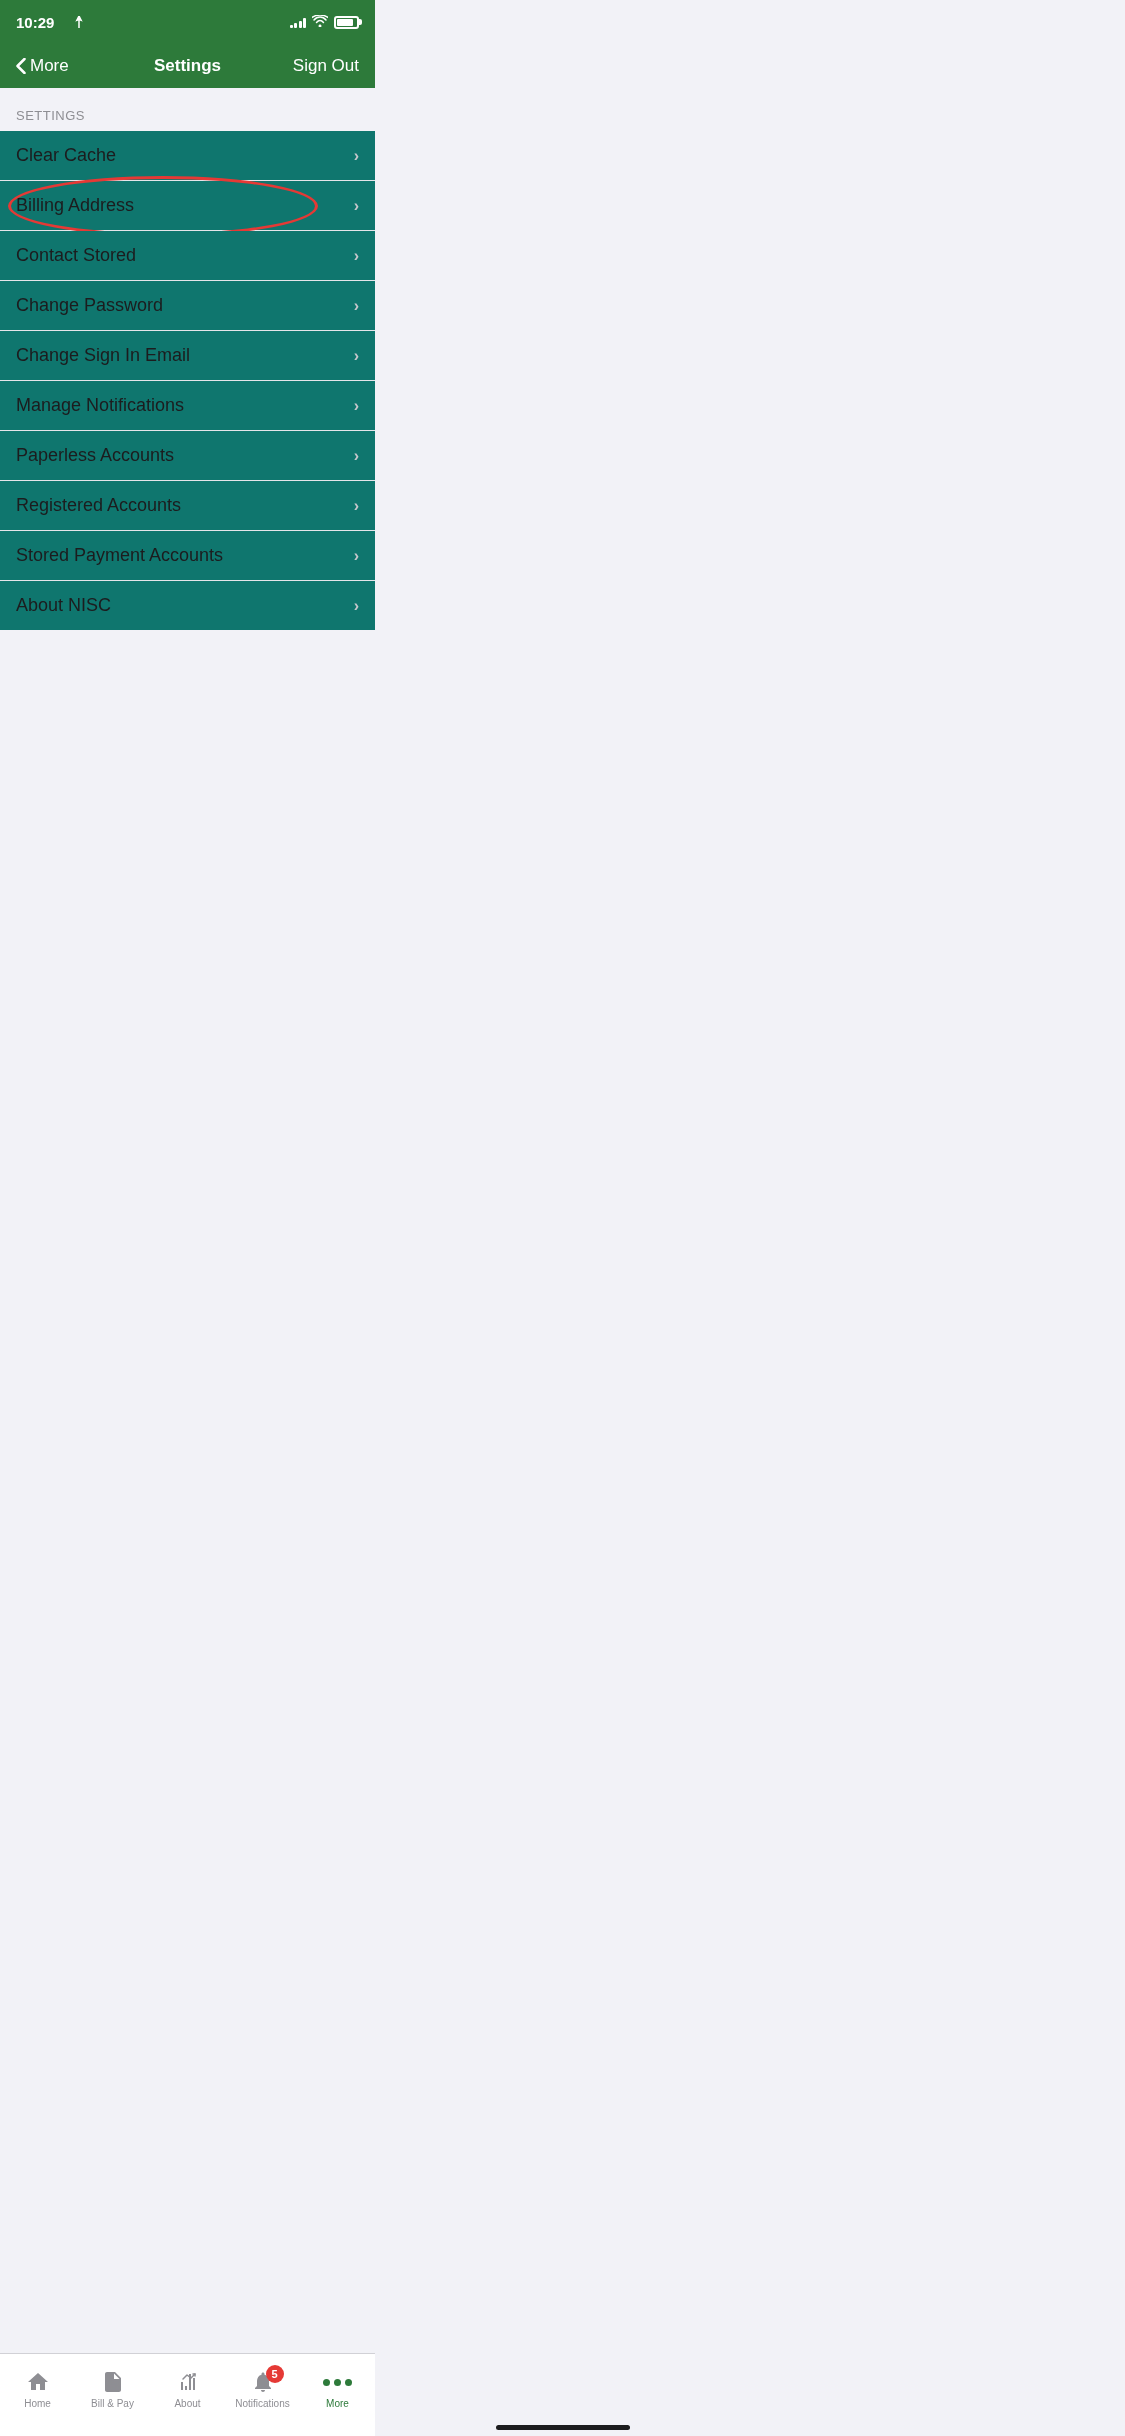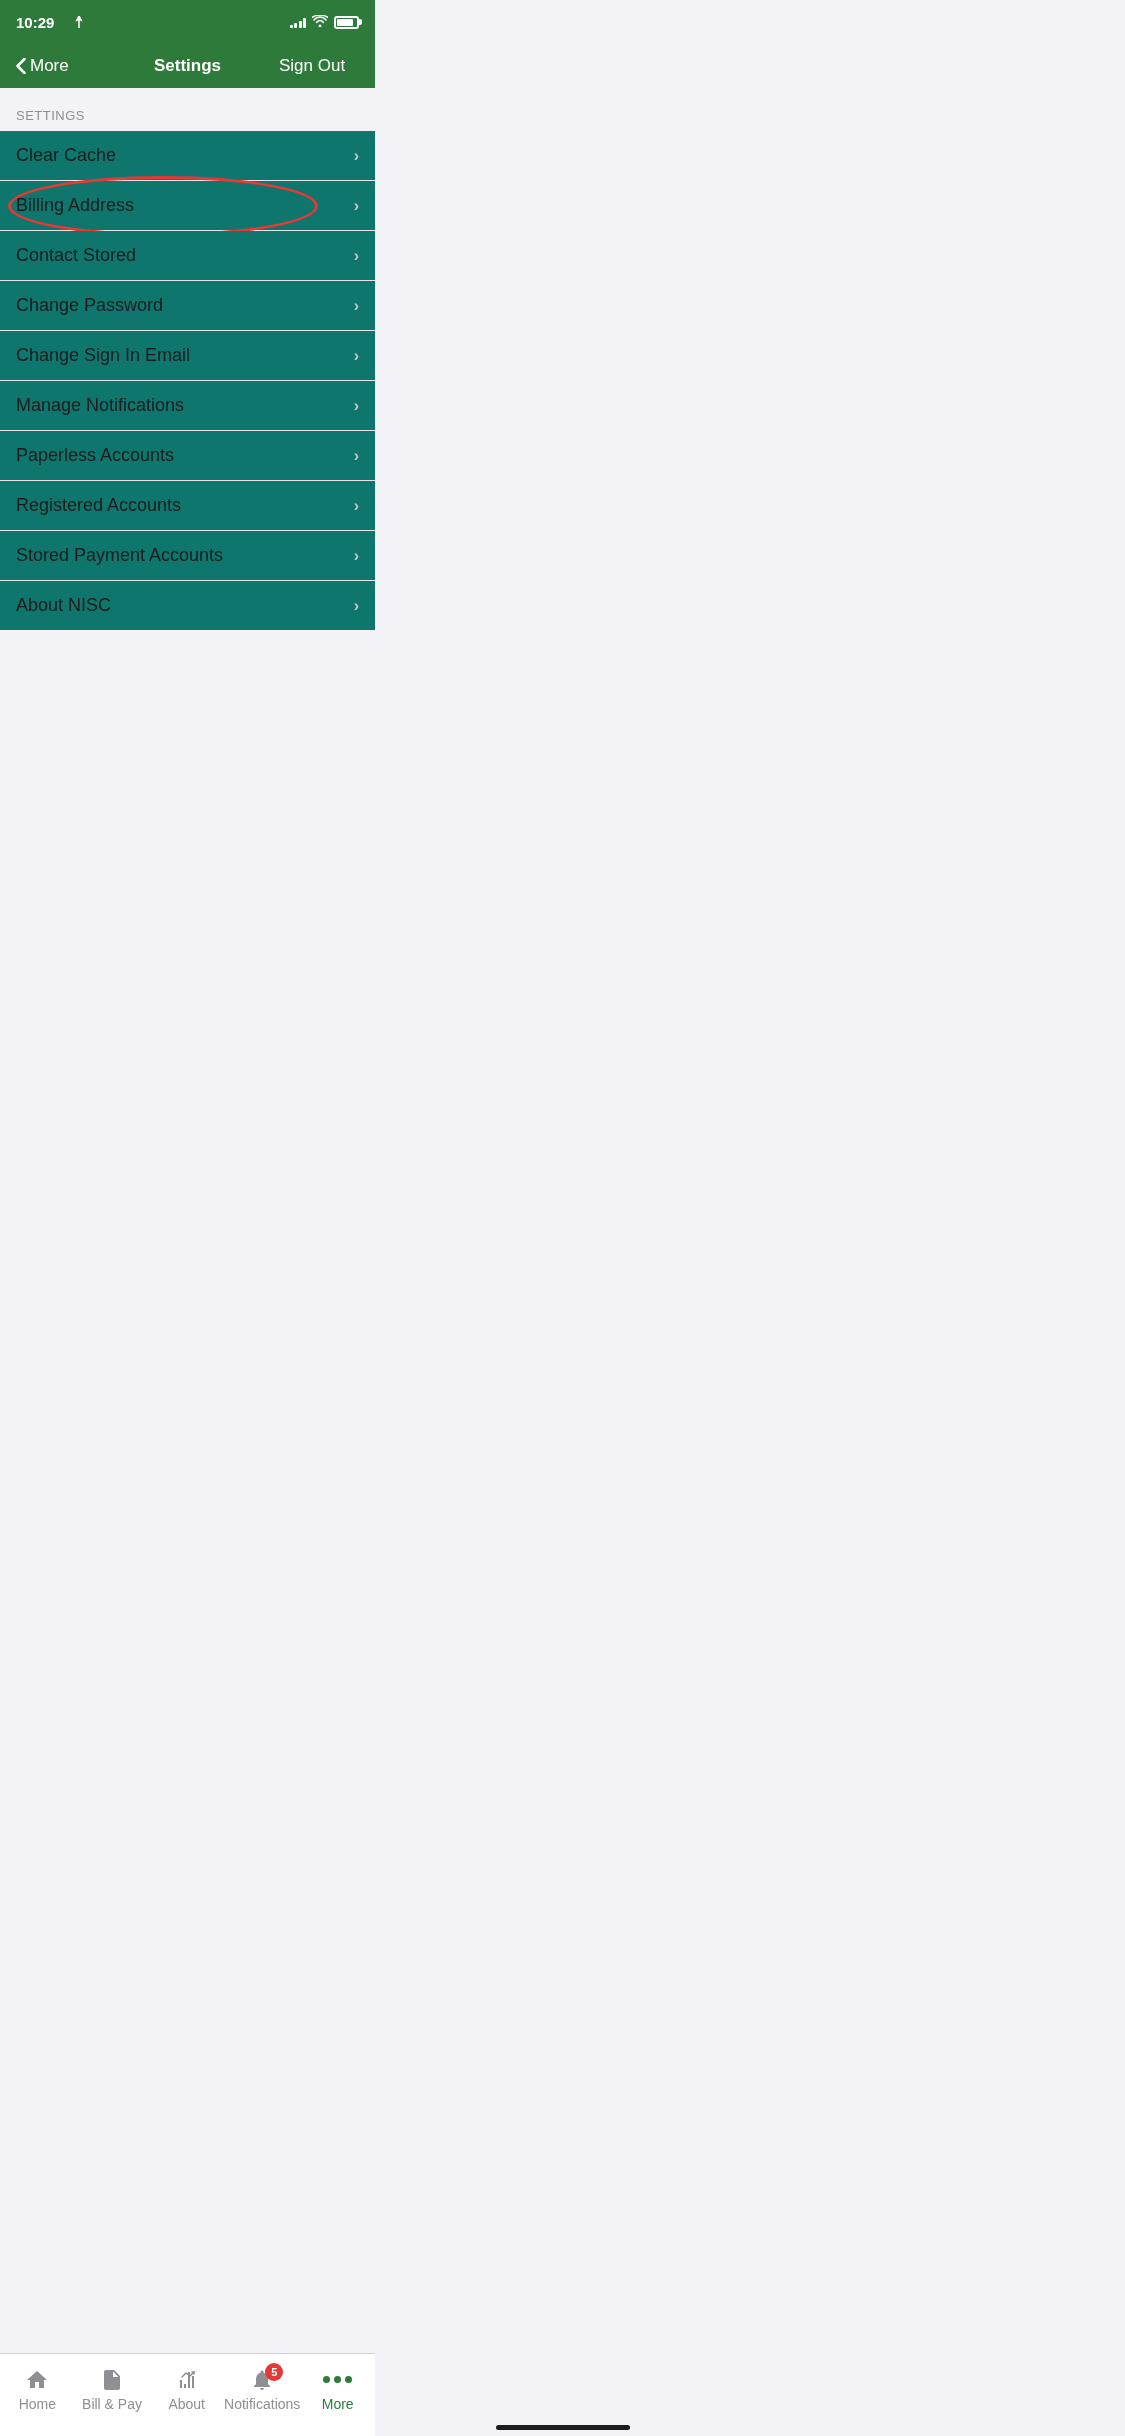--- a/index.html
+++ b/index.html
@@ -117,21 +117,21 @@
       font-size: 17px;
       font-weight: 600;
       text-align: center;
       flex: 1;
     }
 
     .nav-sign-out {
       color: white;
       font-size: 17px;
       min-width: 80px;
-      text-align: left;
+      text-align: right;
       cursor: pointer;
     }
 
     
     .section-header {
       background: #f2f2f7;
       padding: 20px 16px 8px 16px;
       color: #8e8e93;
       font-size: 13px;
       font-weight: 400;
@@ -212,21 +212,21 @@
     .tab-icon {
       width: 26px;
       height: 26px;
       display: flex;
       align-items: center;
       justify-content: center;
       position: relative;
     }
 
     .tab-label {
-      font-size: 14px;
+      font-size: 10px;
       color: #8e8e93;
     }
 
     .tab-label.active {
       color: #2d7a3a;
     }
 
     .tab-notification-badge {
       position: absolute;
       top: -4px;

